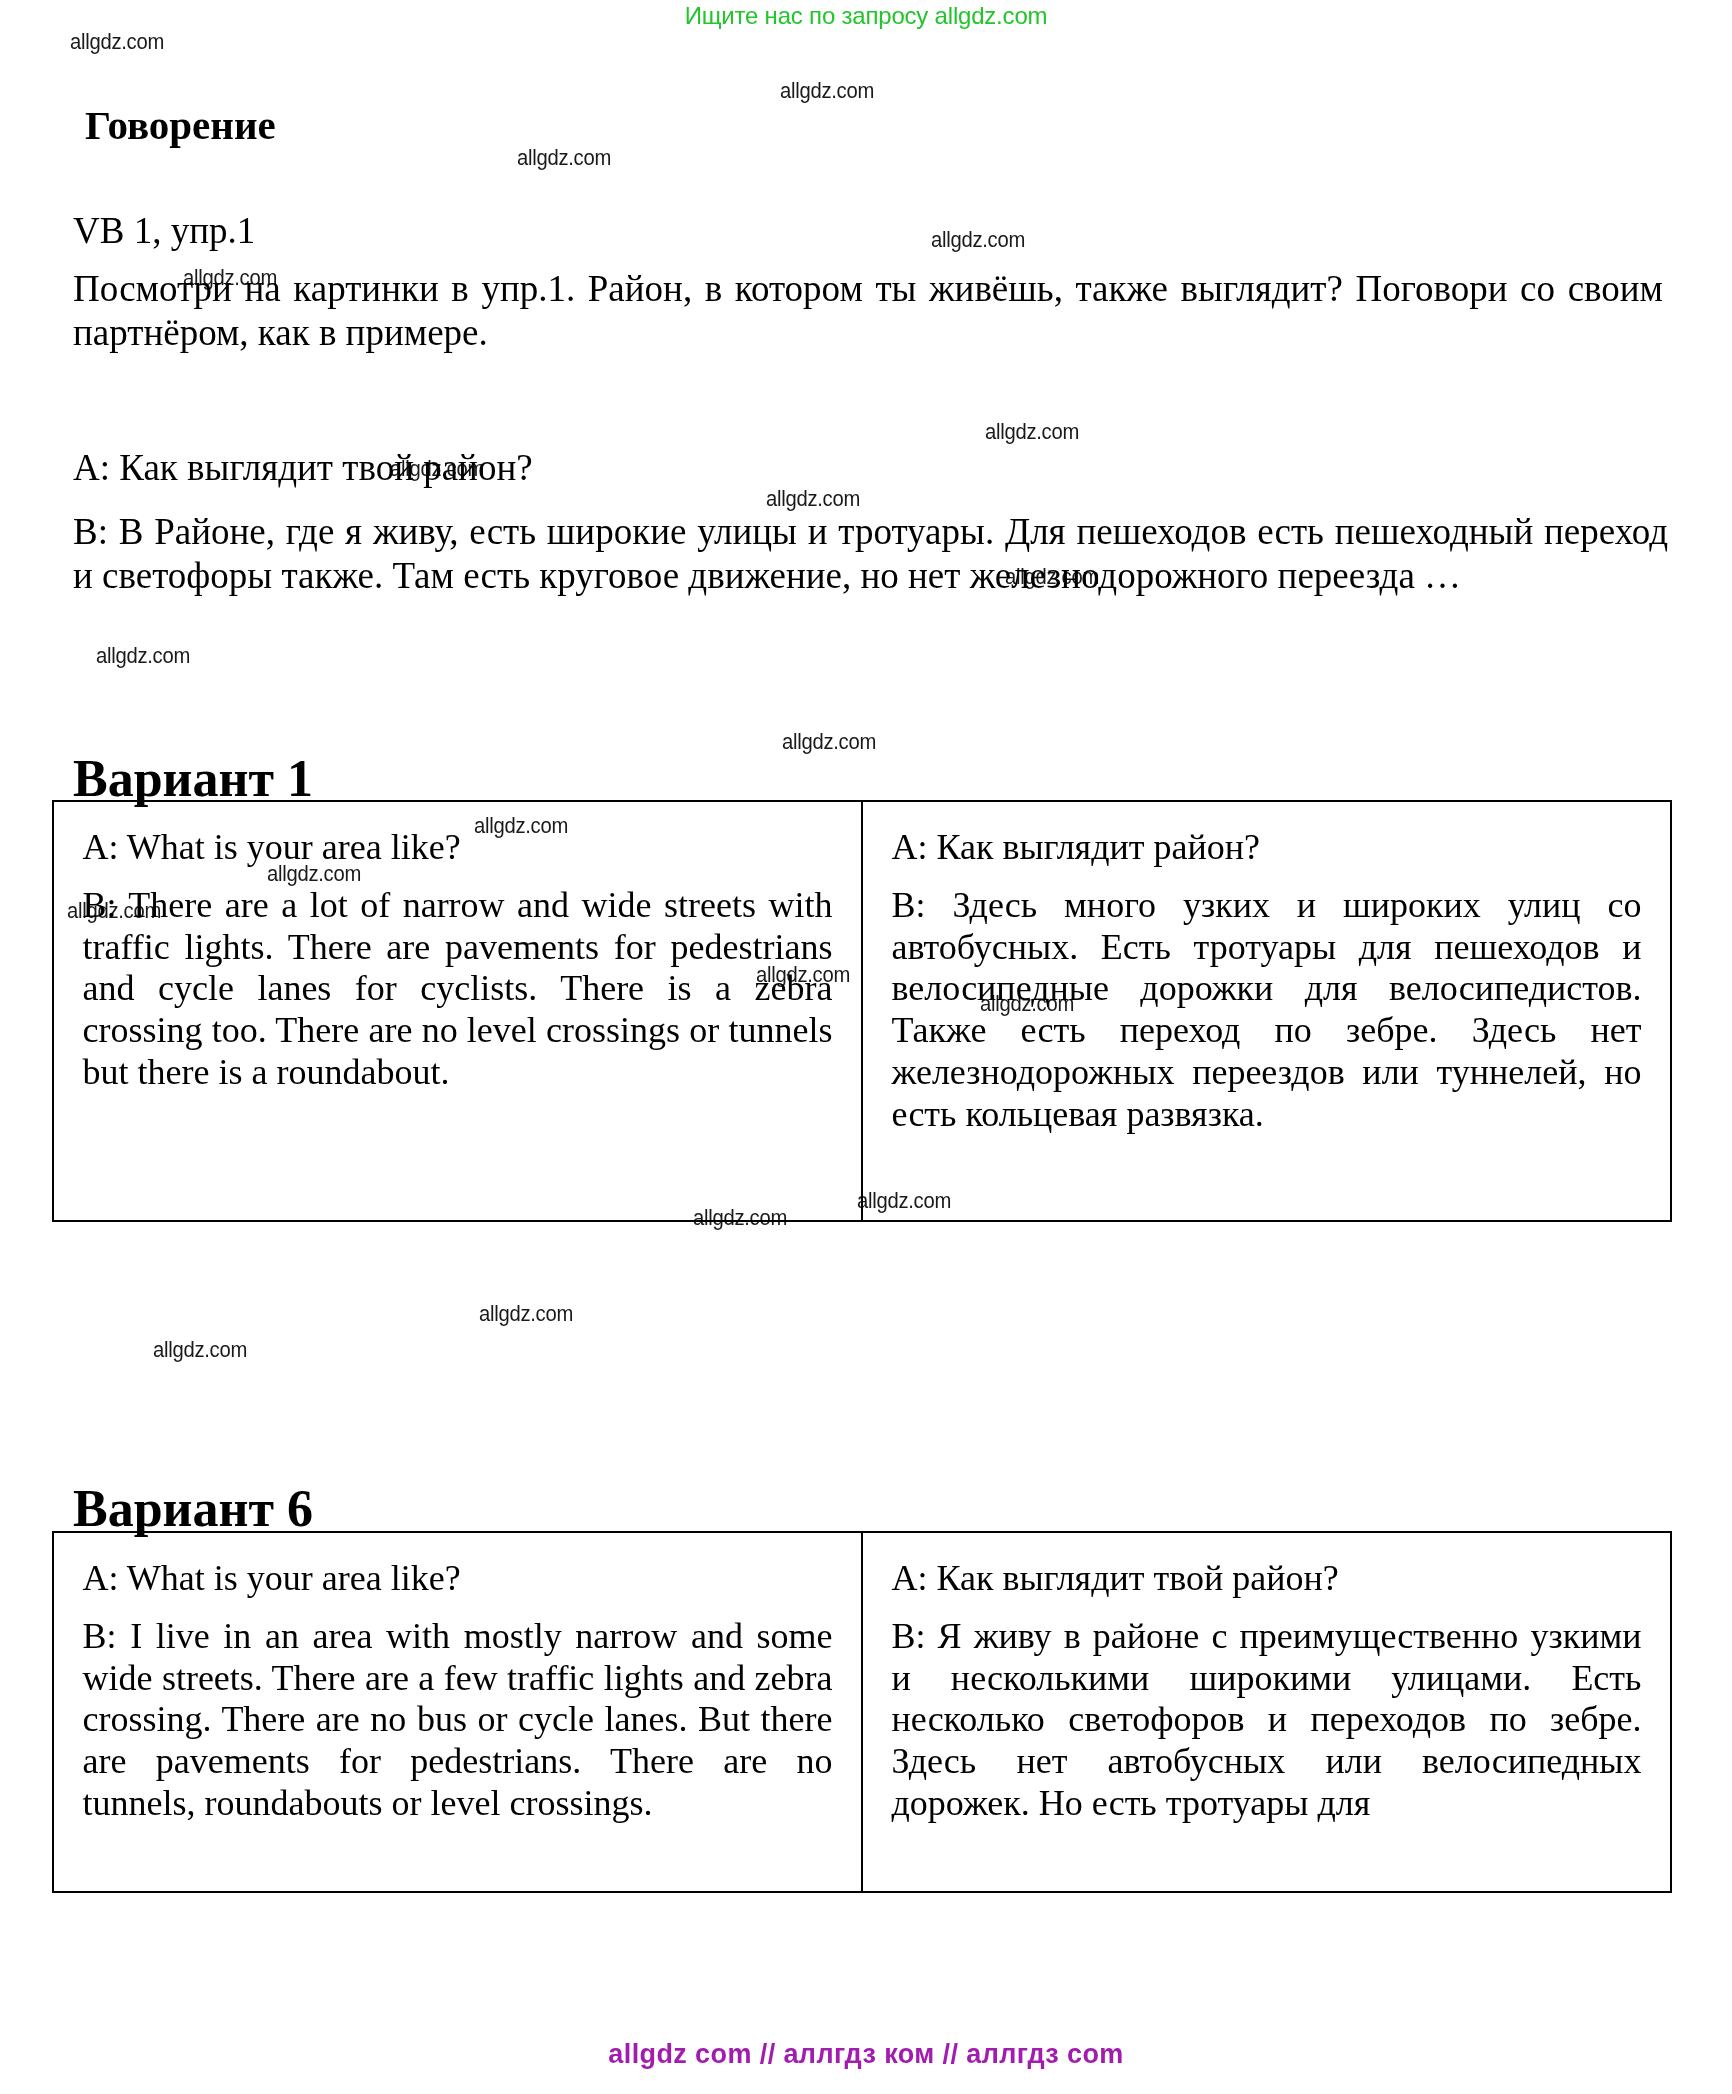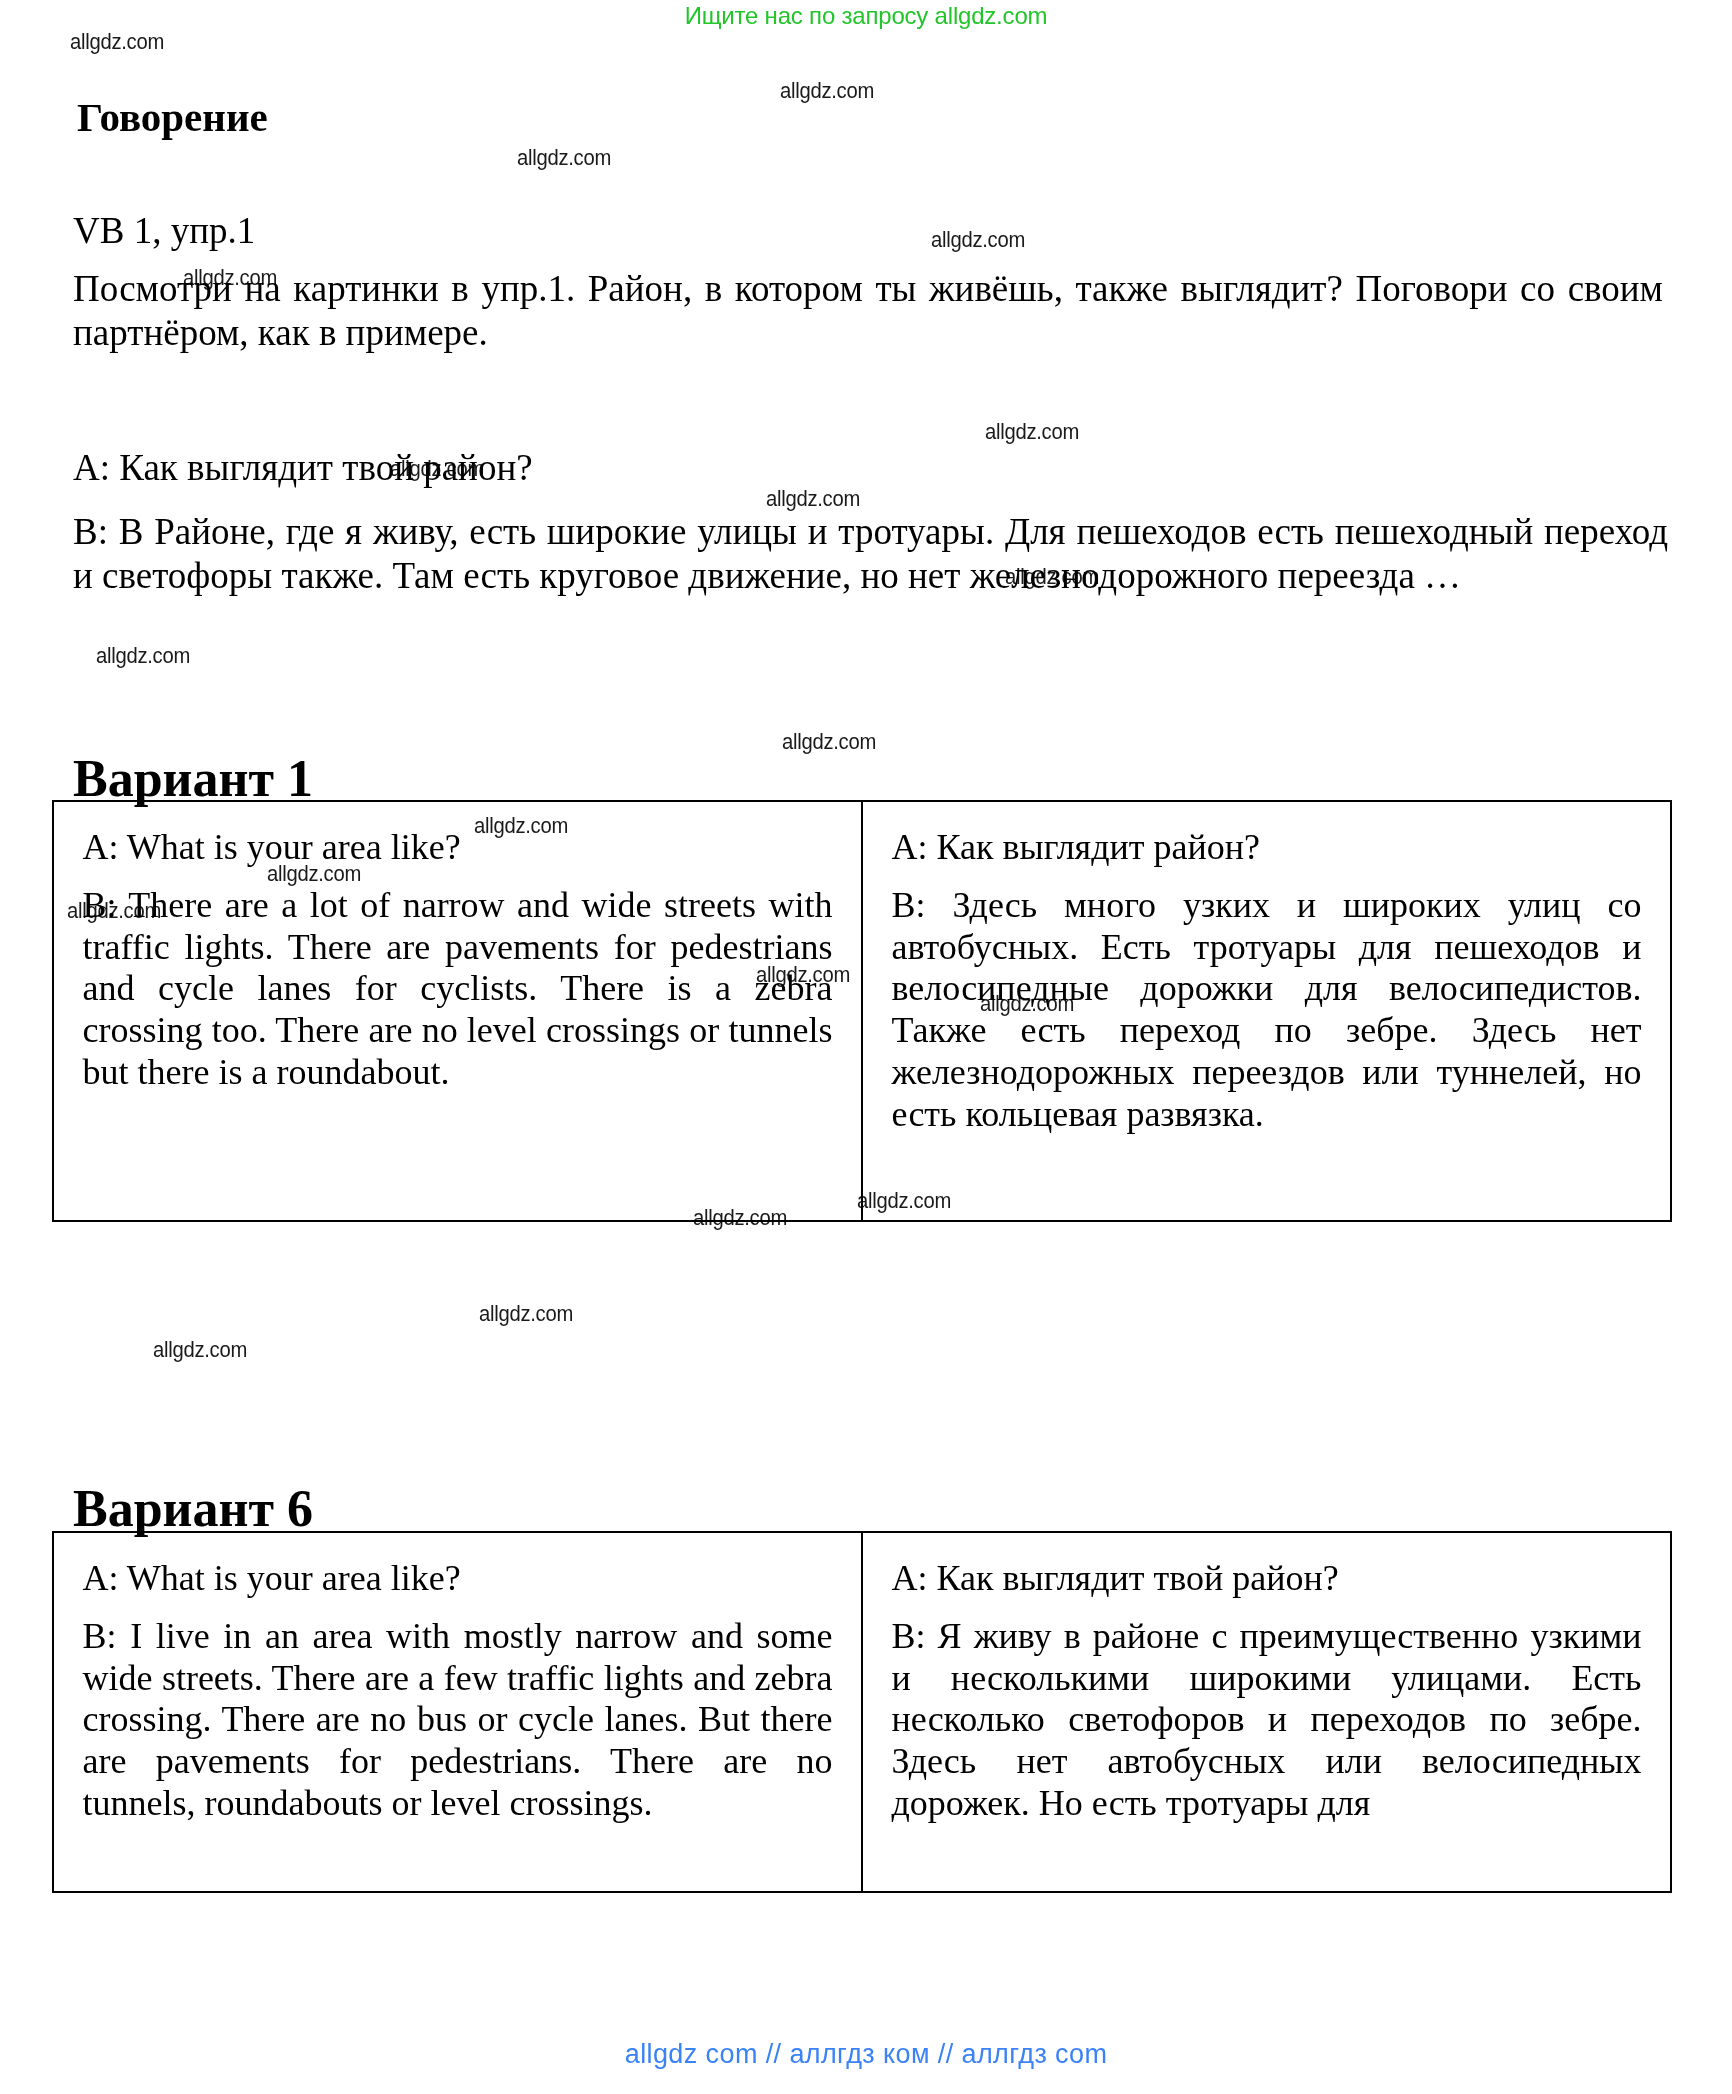--- a/index.html
+++ b/index.html
@@ -47,21 +47,21 @@
     letter-spacing: -0.3px;
     transform: scaleX(0.92);
     transform-origin: left center;
     pointer-events: none;
   }
 
   h1.section-title {
     position: absolute;
     left: 73px;
     top: 89px;
-    margin: 4px;
+    margin: 12px;
     font-size: 41px;
     font-weight: bold;
     letter-spacing: 0px;
   }
 
   .exercise-id {
     position: absolute;
     left: 73px;
     top: 209px;
     font-size: 37px;
@@ -226,16 +226,16 @@
           <p>B: I live in an area with mostly narrow and some wide streets. There are a few traffic lights and zebra crossing. There are no bus or cycle lanes. But there are pavements for pedestrians. There are no tunnels, roundabouts or level crossings.</p>
         </td>
         <td class="clip-cell">
           <p class="line-nowrap">A: Как выглядит твой район?</p>
           <p>B: Я живу в районе с преимущественно узкими и несколькими широкими улицами. Есть несколько светофоров и переходов по зебре. Здесь нет автобусных или велосипедных дорожек. Но есть тротуары для</p>
         </td>
       </tr>
     </tbody>
   </table>
 
-  <div class="footer-bar" style="color: #3b82f6;">allgdz com  //  аллгдз ком  //  аллгдз com</div>
+  <div class="footer-bar" style="color: #a21caf; font-weight: bold;">allgdz com  //  аллгдз ком  //  аллгдз com</div>
 
 </div>
 
 
 </body></html>

